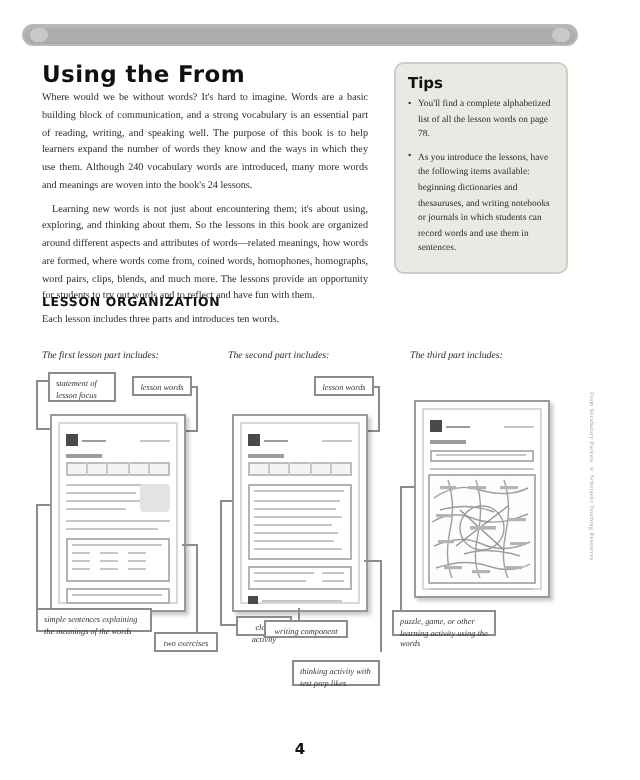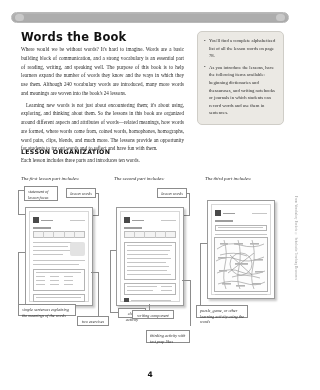--- a/index.html
+++ b/index.html
@@ -130,28 +130,29 @@
 <body>
 
 <div class="page">
 
   <div class="topbar">
     <div class="thumb"></div>
     <div class="cap l"></div>
     <div class="cap r"></div>
   </div>
 
-  <div class="h1">Words the Book</div>
+  <div class="h1">Using the From</div>
 
   <div class="body-col">
     <p class="first">Where would we be without words? It's hard to imagine. Words are a basic building block of communication, and a strong vocabulary is an essential part of reading, writing, and speaking well. The purpose of this book is to help learners expand the number of words they know and the ways in which they use them. Although 240 vocabulary words are introduced, many more words and meanings are woven into the book's 24 lessons.</p>
     <p>Learning new words is not just about encountering them; it's about using, exploring, and thinking about them. So the lessons in this book are organized around different aspects and attributes of words—related meanings, how words are formed, where words come from, coined words, homophones, homographs, word pairs, clips, blends, and much more. The lessons provide an opportunity for students to try out words and to reflect and have fun with them.</p>
   </div>
 
   <div class="tips">
+    <h3>Tips</h3>
     <ul>
       <li>You'll find a complete alphabetized list of all the lesson words on page 78.</li>
       <li>As you introduce the lessons, have the following items available: beginning dictionaries and thesauruses, and writing notebooks or journals in which students can record words and use them in sentences.</li>
     </ul>
   </div>
 
   <div class="h2">LESSON ORGANIZATION</div>
   <div class="sub">Each lesson includes three parts and introduces ten words.</div>
 
   <div class="colcap cap1">The first lesson part includes:</div>

